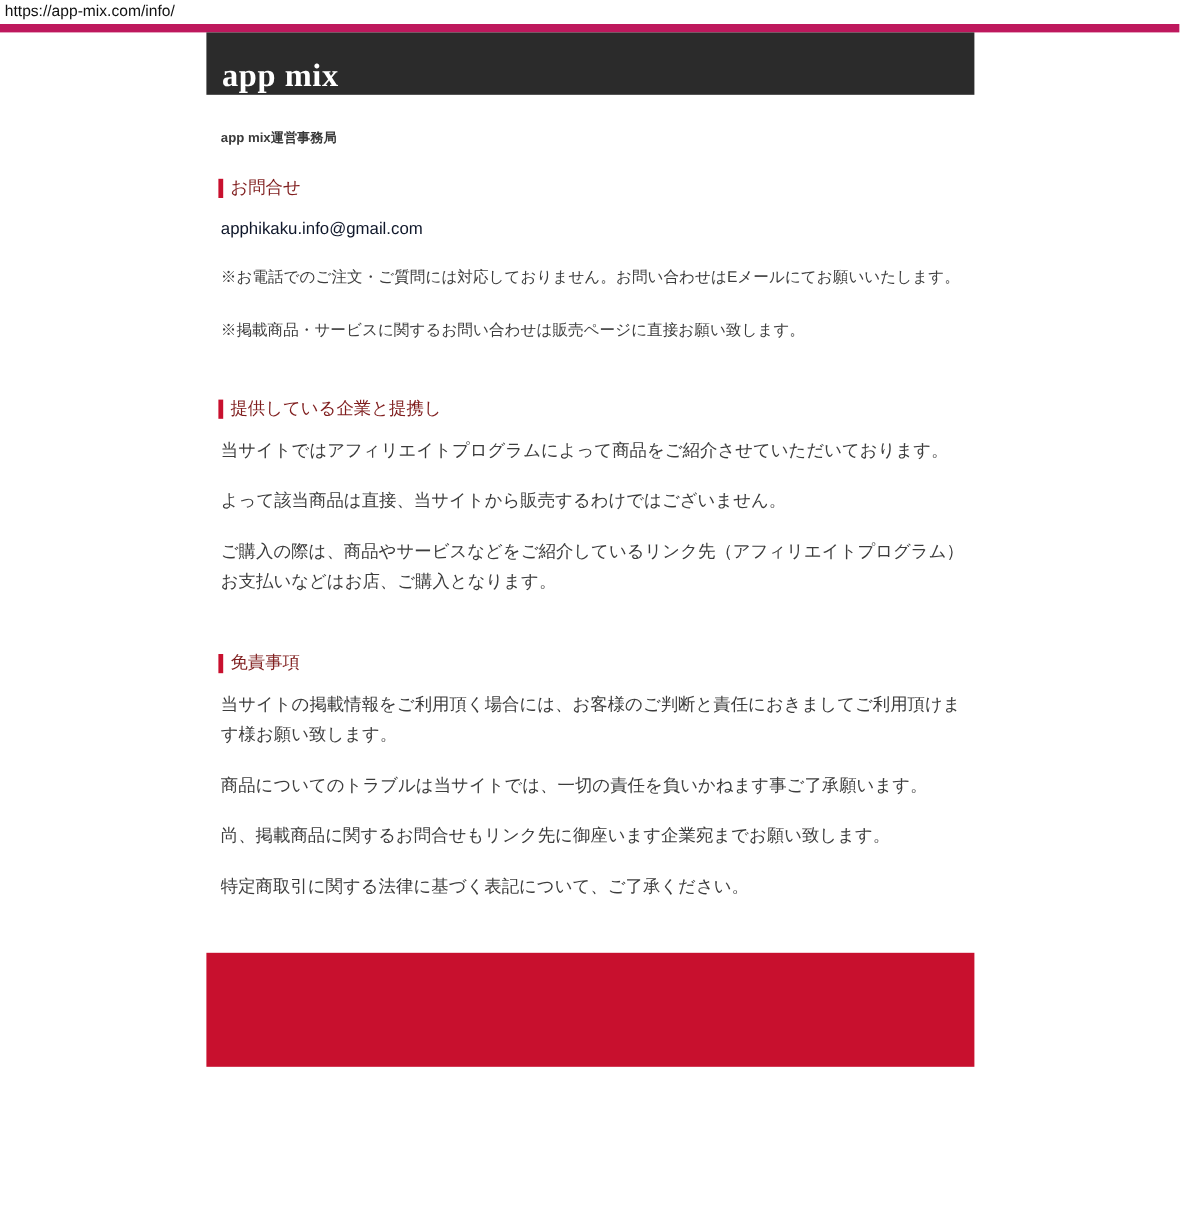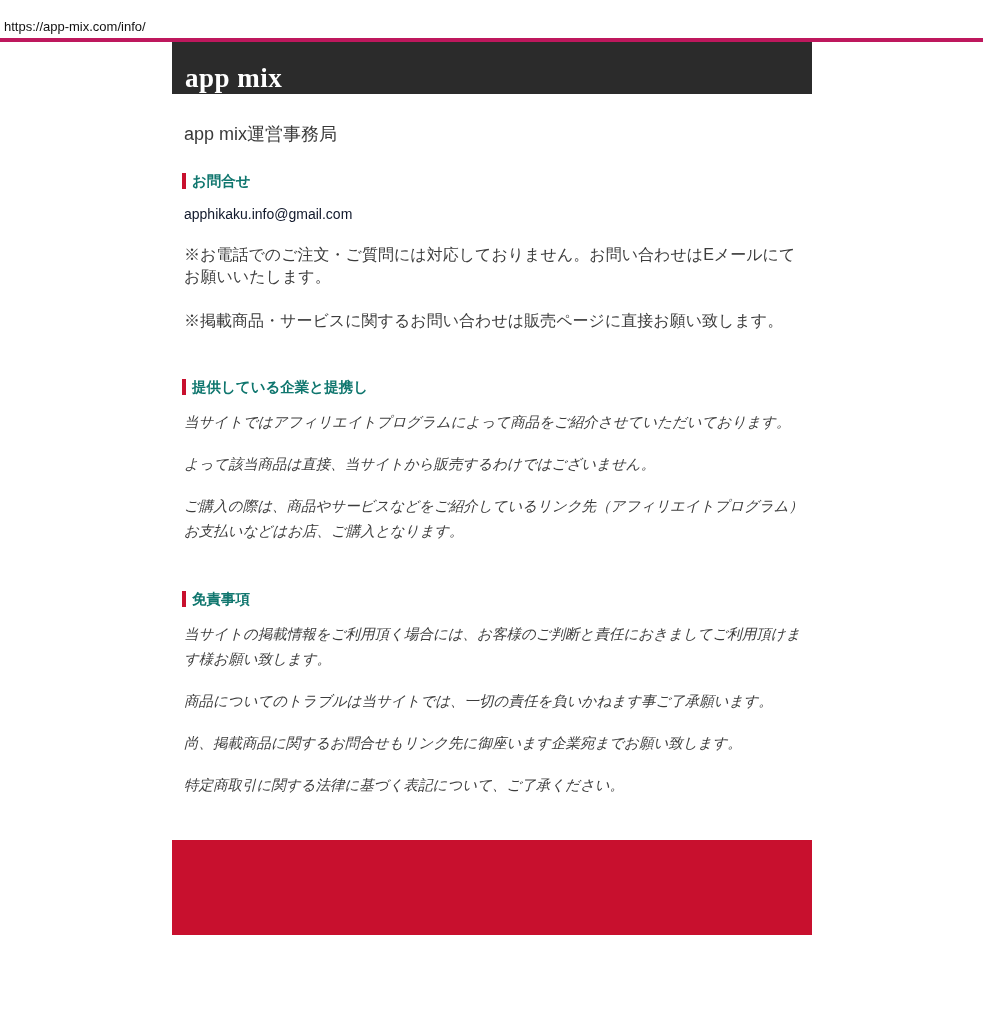--- a/index.html
+++ b/index.html
@@ -9,26 +9,26 @@
   }
   body {
     width: 983px;
     height: 1013px;
     font-family: "Liberation Sans", sans-serif;
     color: #333333;
     overflow: hidden;
   }
   .urlbar {
     height: 17px;
-    padding: 19px 0 2px 4px;
+    padding: 1px 0 2px 4px;
     font-size: 13px;
     color: #111;
     font-family: "Liberation Sans", sans-serif;
     line-height: 16px;
-    border-bottom: 4px solid #be185d;
+    border-bottom: 7px solid #be185d;
     background: #ffffff;
     white-space: nowrap;
   }
   .page {
     width: 983px;
   }
   .sheet {
     width: 640px;
     margin: 0 auto;
     margin-left: 172px;
@@ -44,29 +44,30 @@
     color: #ffffff;
     font-family: "Liberation Serif", serif;
     font-weight: bold;
     font-size: 27px;
     letter-spacing: 0.5px;
   }
   .content {
     padding: 0 8px;
   }
   .lead {
-    font-size: 18px;
+    font-size: 11px;
     color: #3a3a3a;
     margin: 28px 0 0 0;
     padding-left: 4px;
+    font-weight: bold;
   }
   h2.section {
     font-size: 14.5px;
-    color: #0f766e;
-    font-weight: bold;
+    color: #7f1d1d;
+    font-weight: normal;
     margin: 26px 0 0 0;
     padding: 0 0 0 12px;
     position: relative;
     line-height: 18px;
   }
   h2.section::before {
     content: "";
     position: absolute;
     left: 2px;
     top: 1px;
@@ -76,27 +77,26 @@
   }
   h2.section.gap-big {
     margin-top: 46px;
   }
   p.body {
     font-size: 14.5px;
     line-height: 25px;
     color: #3c3c3c;
     margin: 17px 0 0 0;
     padding-left: 4px;
-    font-style: italic;
   }
   p.body.tight {
     margin-top: 14px;
   }
   p.small {
-    font-size: 16px;
+    font-size: 13px;
     line-height: 22px;
     color: #3c3c3c;
     margin: 22px 0 0 0;
     padding-left: 4px;
   }
   p.mail {
     font-size: 14px;
     color: #0f172a;
     margin: 16px 0 0 0;
     padding-left: 4px;

